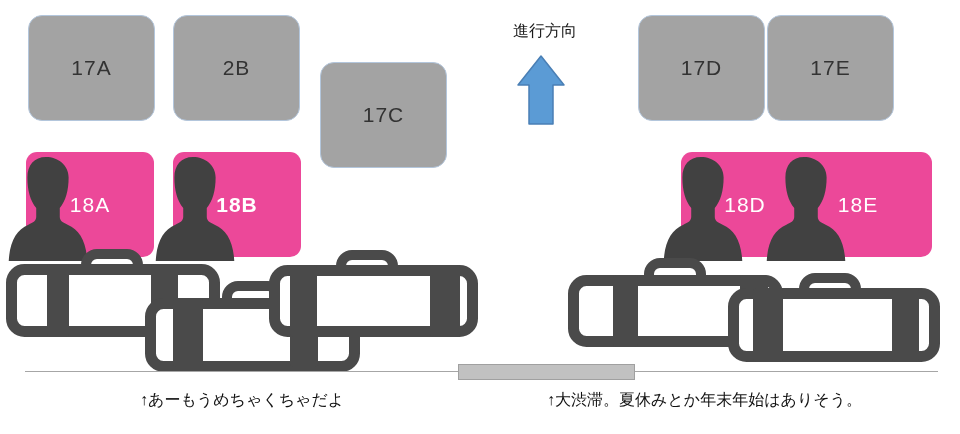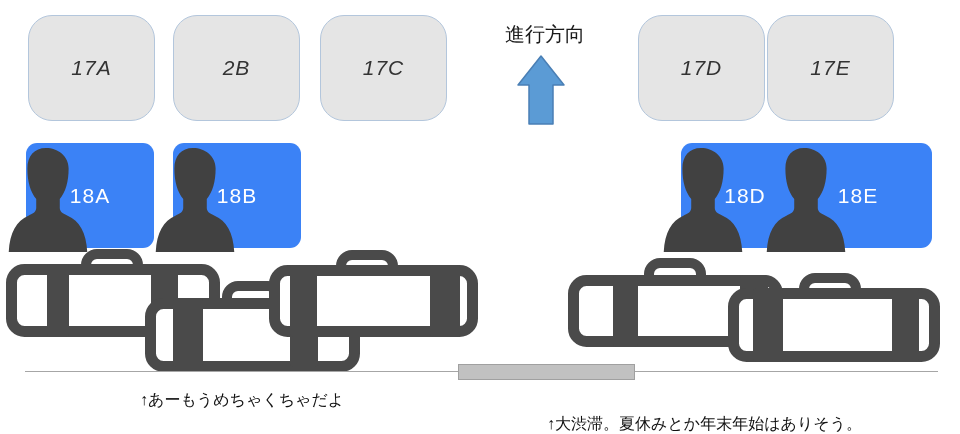--- a/index.html
+++ b/index.html
@@ -3,47 +3,47 @@
 <meta charset="utf-8">
 <style>
   html,body{margin:0;padding:0;background:#fff;}
   .stage{
     position:relative;width:960px;height:434px;background:#ffffff;overflow:hidden;
     font-family:"Liberation Sans","DejaVu Sans",sans-serif;
   }
   
   .seat{position:absolute;box-sizing:border-box;display:flex;align-items:center;justify-content:center;}
   .seat-empty{
-    top:15px;height:106px;width:127px;background:#e5e5e5;
-    border:1px solid #b3c6dc;border-radius:24px;font-style:italic;
+    top:15px;height:106px;width:127px;background:#a3a3a3;
+    border:1px solid #b3c6dc;border-radius:14px;
   }
   .seat-occupied{
-    top:143px;height:105px;width:128px;background:#3b82f6;border-radius:11px;align-items:center;
+    top:152px;height:105px;width:128px;background:#ec4899;border-radius:11px;align-items:center;
   }
-  .s-17a{left:28px;} .s-17b{left:173px;} .s-17c{left:320px;}
+  .s-17a{left:28px;} .s-17b{left:173px;} .s-17c{left:320px;margin-top:47px;}
   .s-17d{left:638px;text-align:right;} .s-17e{left:767px;text-align:center;}
-  .s-18a{left:26px;} .s-18b{left:173px;} .s-18c{left:320px;}
+  .s-18a{left:26px;} .s-18b{left:173px;font-weight:bold;} .s-18c{left:320px;}
   .s-18d{left:637px;margin-left:44px;} .s-18e{left:784px;width:148px;}
   .seat-label{font-size:21px;letter-spacing:1px;}
   .seat-label.dark{color:#333333;}
   .seat-label.light{color:#ffffff;position:relative;z-index:2;}
   .person{position:absolute;left:-18px;top:3px;width:80px;height:106px;z-index:1;}
   
   .direction-label{position:absolute;left:470px;top:21px;width:150px;text-align:center;
-    font-size:20px;color:#1a1a1a;font-family:Liberation Serif, serif;}
+    font-size:16px;color:#1a1a1a;font-family:Liberation Serif, serif;}
   .direction-arrow{position:absolute;left:516px;top:55px;width:50px;height:70px;}
   
   .luggage{position:absolute;left:0;top:0;width:960px;height:434px;z-index:3;pointer-events:none;}
   
   .baseline{position:absolute;left:25px;top:371px;width:913px;height:1px;background:#a6a6a6;z-index:4;}
   .platform-bar{position:absolute;left:458px;top:364px;width:177px;height:16px;
     background:#c1c1c1;border:1px solid #a0a0a0;box-sizing:border-box;z-index:5;}
   .caption{position:absolute;top:390px;font-size:16px;color:#111111;z-index:6;white-space:nowrap;}
   .caption-left{left:140px;}
-  .caption-right{left:547px;margin-top:24px;}
+  .caption-right{left:547px;}
 </style>
 </head>
 <body>
 
 <div class="stage">
 
   <div class="seat seat-empty s-17a">
     <span class="seat-label dark">17A</span>
   </div>
   <div class="seat seat-empty s-17b">

